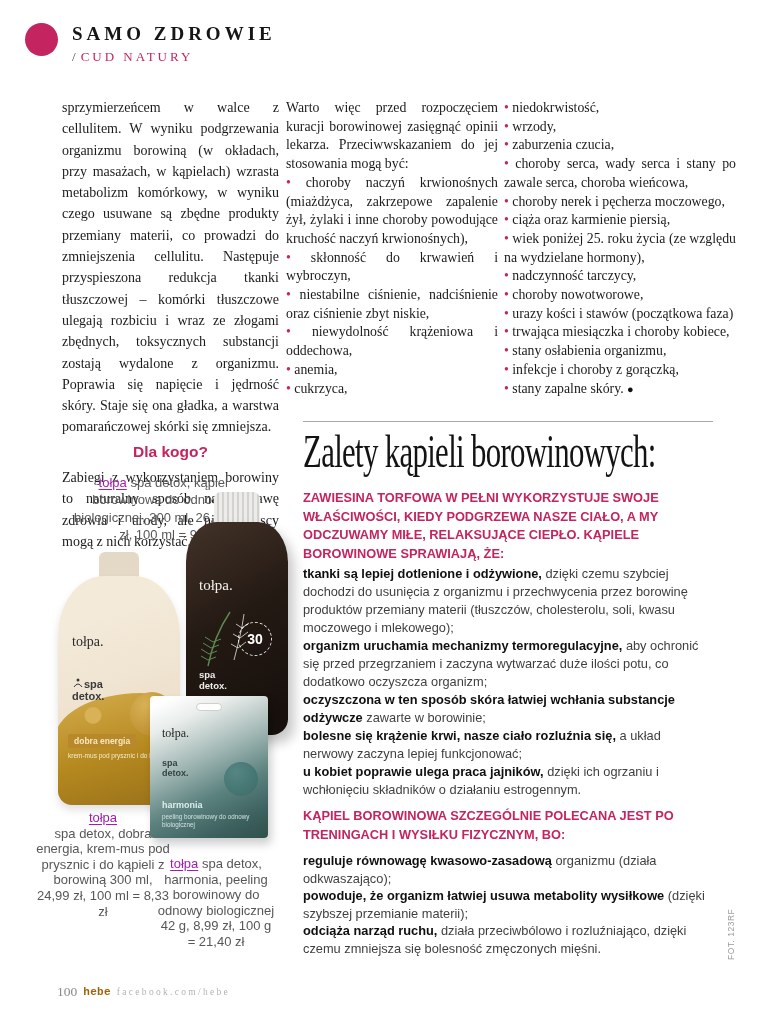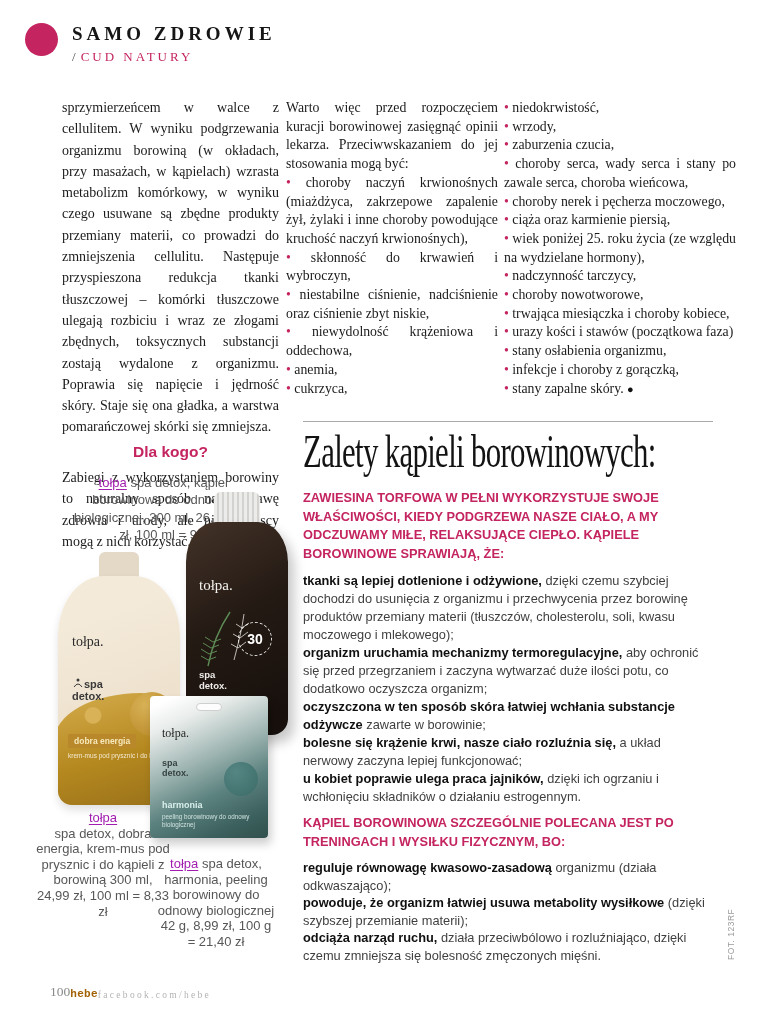--- a/index.html
+++ b/index.html
@@ -68,31 +68,31 @@
   .sa-line{position:absolute;left:12px;top:62px;font-family:"Liberation Sans",sans-serif;font-weight:700;font-size:9px;line-height:10px;color:#35413f;white-space:pre-line;}
   .sa-badge{position:absolute;right:10px;top:66px;width:34px;height:34px;border-radius:50%;background:radial-gradient(circle at 35% 30%,#558683,#3c6b67);}
   .sa-band{position:absolute;left:12px;top:104px;font-family:"Liberation Sans",sans-serif;font-weight:700;font-size:9px;color:#d9efec;}
   .sa-sub{position:absolute;left:12px;top:117px;width:92px;font-family:"Liberation Sans",sans-serif;font-size:6.3px;line-height:7.5px;color:#cfe3e0;}
 
   
   .feature{position:absolute;left:303px;top:421px;width:410px;font-family:"Liberation Sans",sans-serif;}
   .feature .rule{border:none;border-top:1.5px solid var(--rule);height:0;}
   .f-title{margin-top:5px;font-family:"Liberation Serif",serif;font-weight:400;font-size:46px;line-height:50px;letter-spacing:-1px;color:#131313;white-space:nowrap;transform:scaleX(.67);transform-origin:0 50%;}
   .f-lead{margin-top:12px;font-weight:700;font-size:12.8px;line-height:18.5px;color:var(--accent);text-align:left;}
-  .f-items1{margin-top:9px;}
+  .f-items1{margin-top:2px;}
   .f-items2{margin-top:8px;}
   .fi{font-size:12.8px;color:var(--sans-ink);}
   .f-items1 .fi{line-height:18px;}
   .f-items2 .fi{line-height:17.6px;}
   .fi b{color:#101010;}
   .f-lead2{margin-top:8px;font-weight:700;font-size:12.8px;line-height:18.5px;color:var(--accent);}
 
   
   .credit{position:absolute;left:726px;top:896px;height:64px;writing-mode:vertical-rl;transform:rotate(180deg);font-family:"Liberation Sans",sans-serif;font-size:8.5px;letter-spacing:.5px;color:#9a9a9a;}
-  .footer{position:absolute;left:50px;top:984px;display:flex;align-items:flex-end;gap:0;}
+  .footer{position:absolute;left:57px;top:984px;display:flex;align-items:center;gap:6px;}
   .pg-num{font-family:"Liberation Serif",serif;font-size:13.5px;color:#8a8a8a;}
   .brand-logo{font-family:Liberation Mono, monospace;font-weight:700;font-size:11px;color:#a16207;letter-spacing:.3px;}
   .fb{font-family:"Liberation Serif",serif;font-size:9.5px;letter-spacing:2.3px;color:#b3b3b3;}
 
   .fig-icon{display:inline-block;}
 </style>
 </head>
 <body>
 
 <div class="page">
@@ -120,22 +120,22 @@
   <div class="col col3">
     <p class="li">niedokrwistość,</p>
     <p class="li">wrzody,</p>
     <p class="li">zaburzenia czucia,</p>
     <p class="li">choroby serca, wady serca i stany po zawale serca, choroba wieńcowa,</p>
     <p class="li">choroby nerek i pęcherza moczowego,</p>
     <p class="li">ciąża oraz karmienie piersią,</p>
     <p class="li">wiek poniżej 25. roku życia (ze względu na wydzielane hormony),</p>
     <p class="li">nadczynność tarczycy,</p>
     <p class="li">choroby nowotworowe,</p>
+    <p class="li">urazy kości i stawów (początkowa faza)</p>
     <p class="li">trwająca miesiączka i choroby kobiece,</p>
-    <p class="li">urazy kości i stawów (początkowa faza)</p>
     <p class="li">stany osłabienia organizmu,</p>
     <p class="li">infekcje i choroby z gorączką,</p>
     <p class="li"><span>stany zapalne skóry.</span> <span class="endmark">●</span></p>
   </div>
 
   <div class="cap cap1">
     <span class="brand">tołpa</span> <span>spa detox, kąpiel borowinowa do odnowy biologicznej, 300 ml, 26,99 zł, 100 ml = 9,00 zł</span>
   </div>
 
   <div class="prod bottle-cream">

